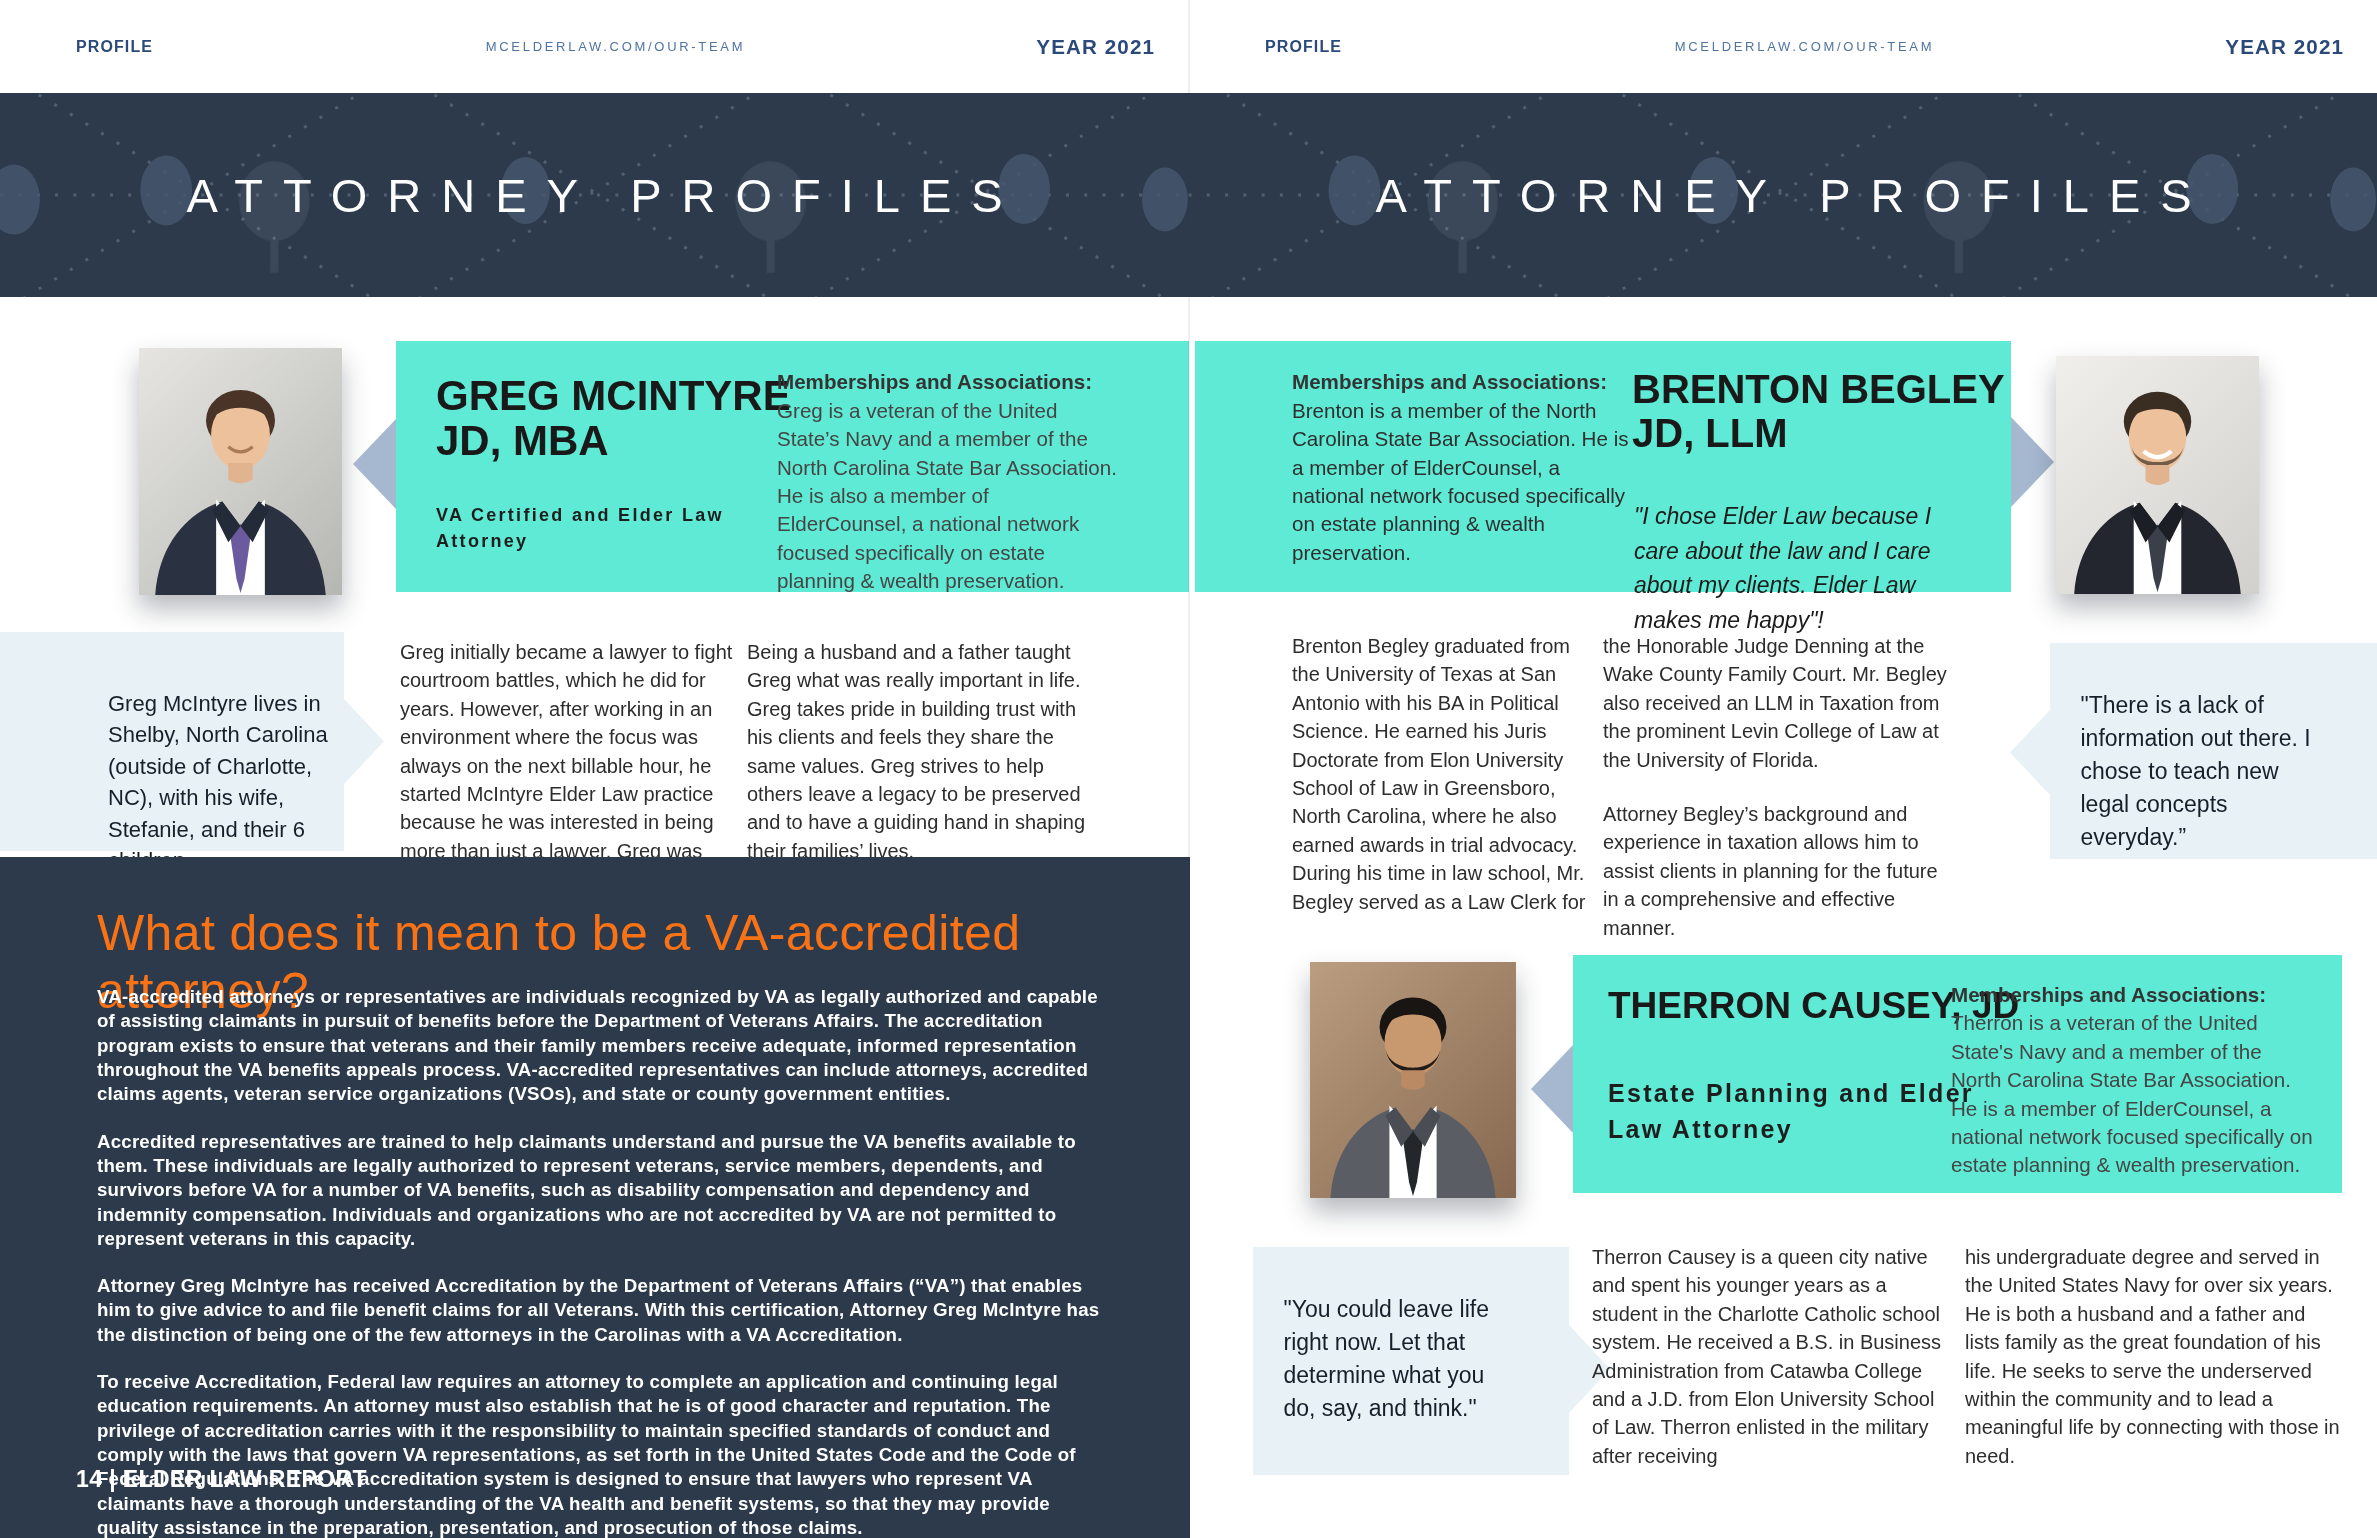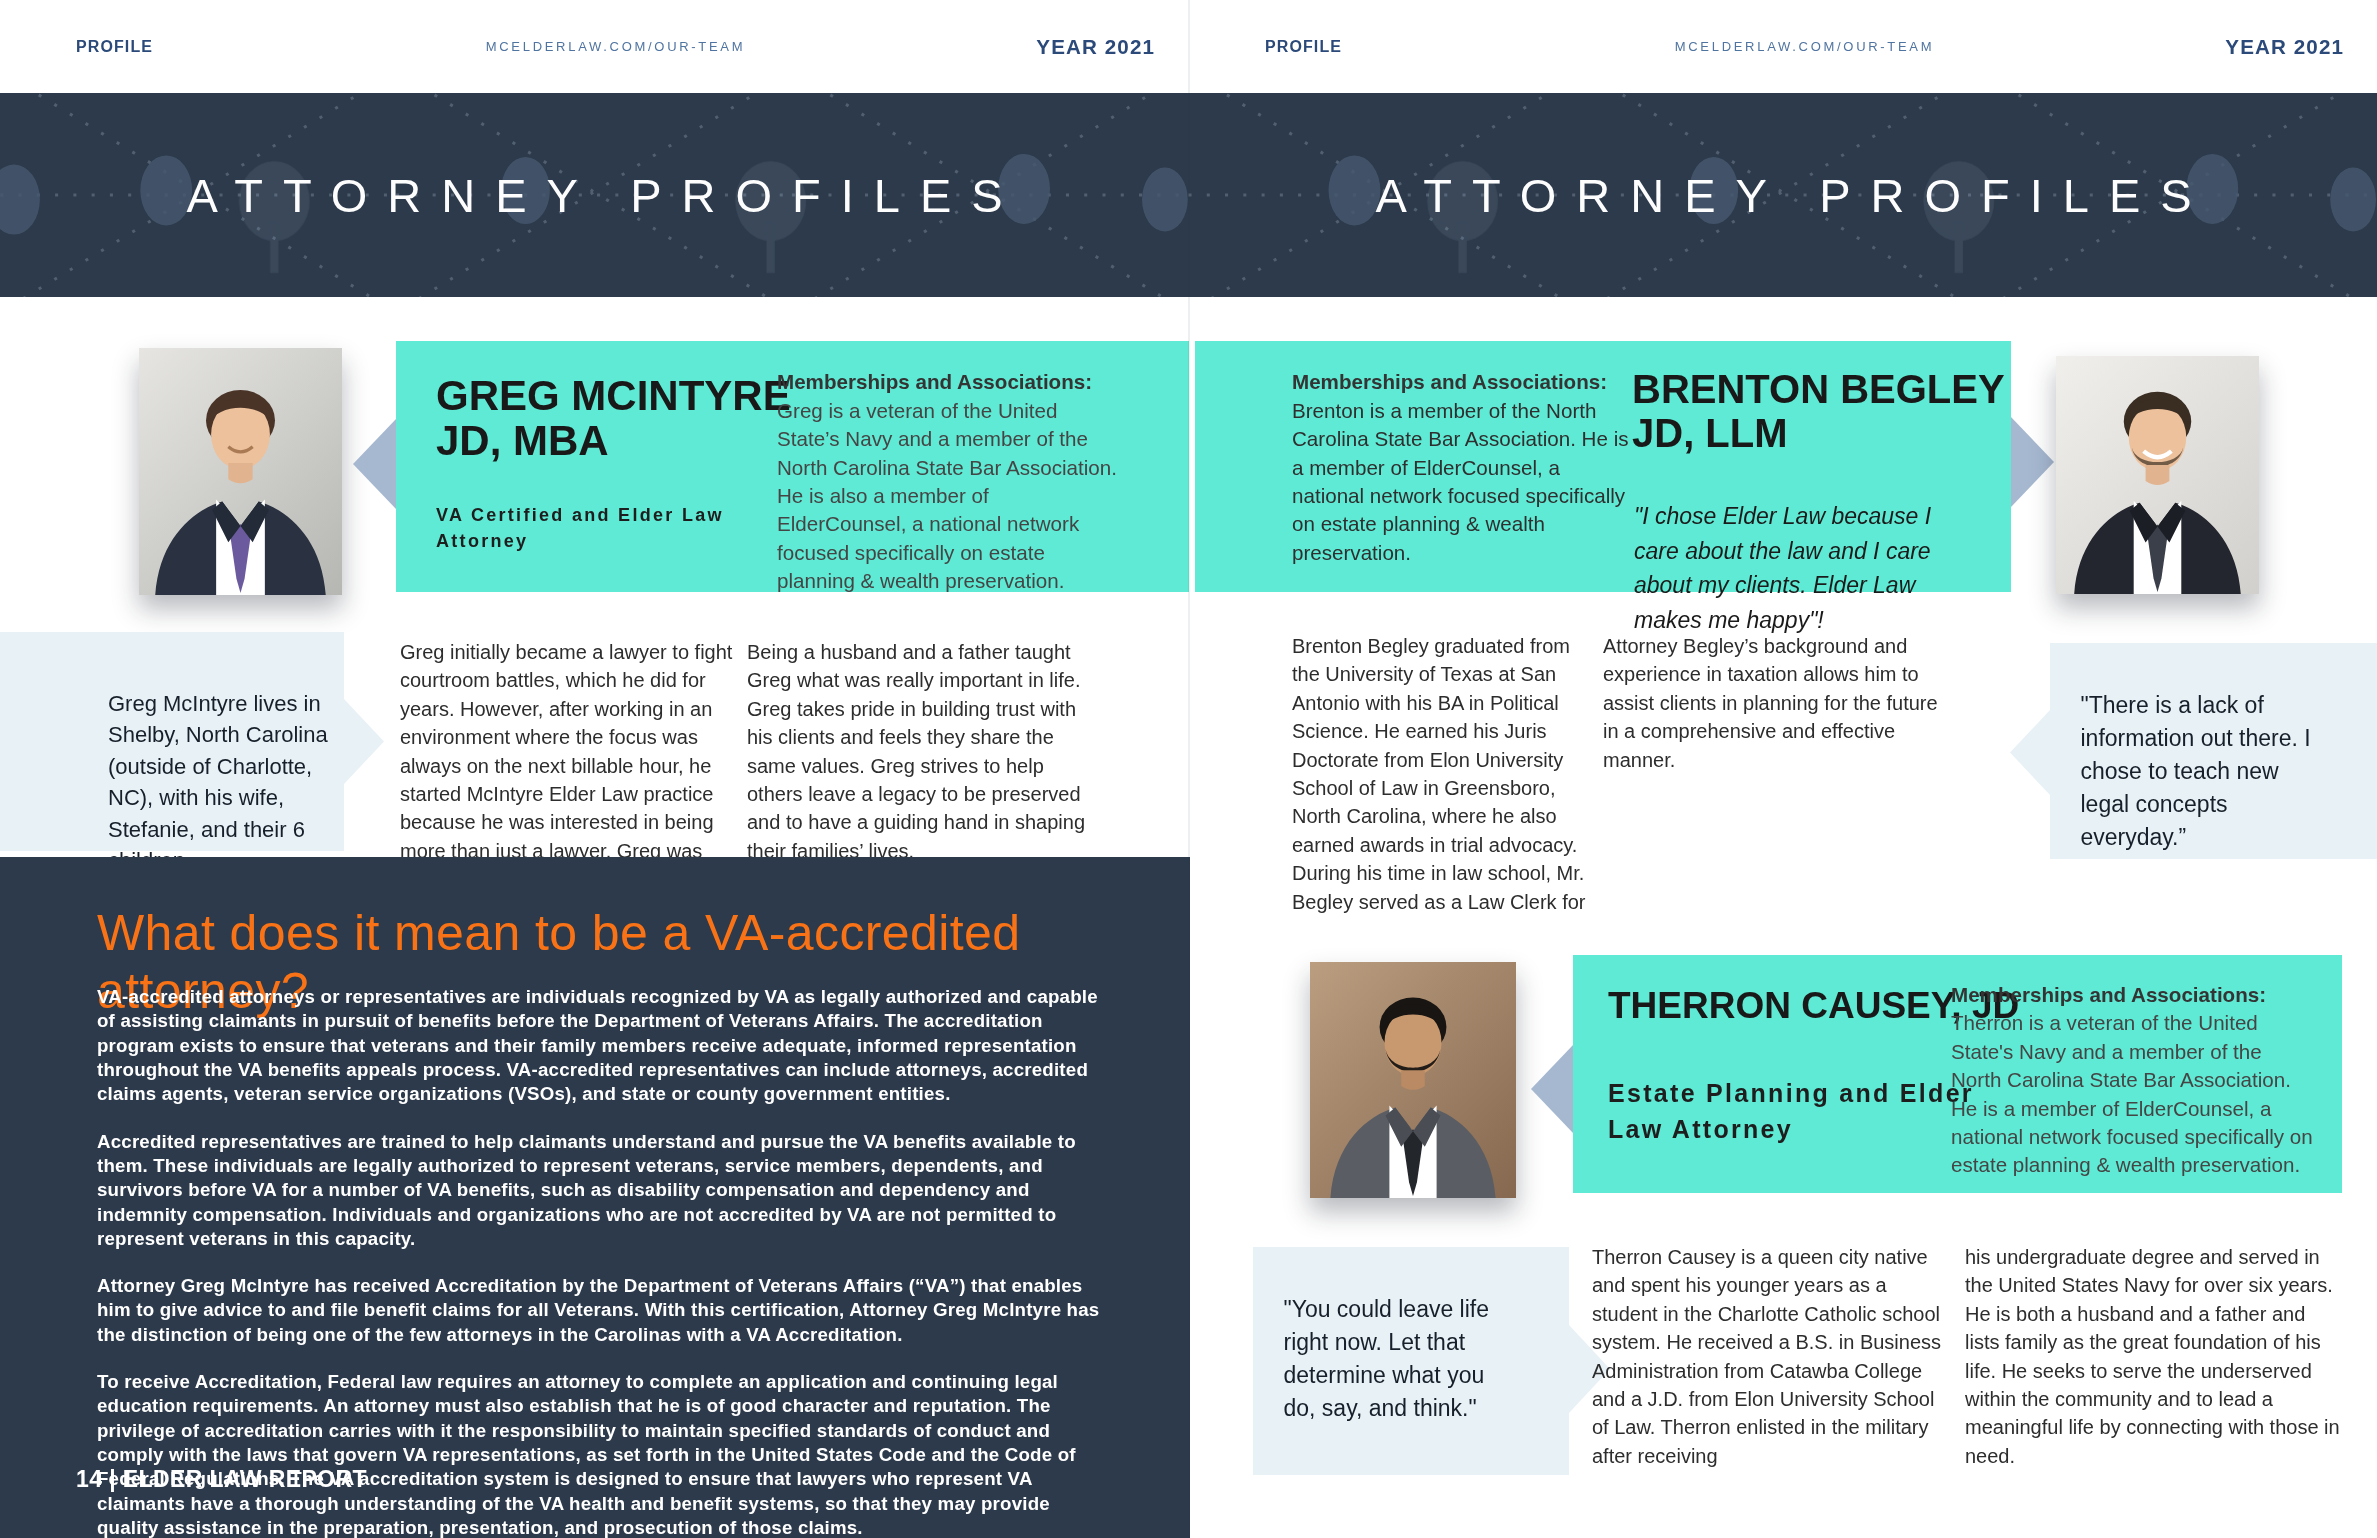--- a/index.html
+++ b/index.html
@@ -175,20 +175,21 @@
       <path d="M8,120 C10,92 27,78 41,74 L50,86 L59,74 C73,78 90,92 92,120 Z" fill="#23262e"></path>
       <path d="M38,73 L50,86 L62,73 L62,120 L38,120 Z" fill="#ffffff"></path>
       <path d="M50,85 L45,91 L48,112 L50,119 L52,112 L55,91 Z" fill="#3a3f4a"></path>
       <path d="M41,74 L50,86 L44,94 L36,78 Z M59,74 L50,86 L56,94 L64,78 Z" fill="#1b1e25"></path>
       <path d="M43,48 q7,6 14,0" stroke="#ffffff" stroke-width="2.2" fill="none"></path>
     </svg>
   </div>
 
   <div class="bio" style="left:1292px;top:632px;width:299px;">Brenton Begley graduated from the University of Texas at San Antonio with his BA in Political Science. He earned his Juris Doctorate from Elon University School of Law in Greensboro, North Carolina, where he also earned awards in trial advocacy. During his time in law school, Mr. Begley served as a Law Clerk for</div>
   <div class="bio" style="left:1603px;top:632px;width:346px;">
+    <p>the Honorable Judge Denning at the Wake County Family Court. Mr. Begley also received an LLM in Taxation from the prominent Levin College of Law at the University of Florida.</p>
     <p>Attorney Begley’s background and experience in taxation allows him to assist clients in planning for the future in a comprehensive and effective manner.</p>
   </div>
 
   <div class="quote-box" style="left:2050px;top:643px;width:327px;height:216px;">
     <div class="quote-arrow arrow-points-left" style="left:-40px;top:67px;width:40px;height:85px;"></div>
     <div class="quote-text" style="left:30.5px;top:46px;width:238px;font-size:23px;">"There is a lack of information out there. I chose to teach new legal concepts everyday.”</div>
   </div>
 
   <div class="photo" style="left:1310px;top:962px;width:206px;height:236px;background:linear-gradient(135deg,#bb9d80,#85684f);">
     <svg viewBox="0 0 100 120" preserveAspectRatio="xMidYMax meet">

